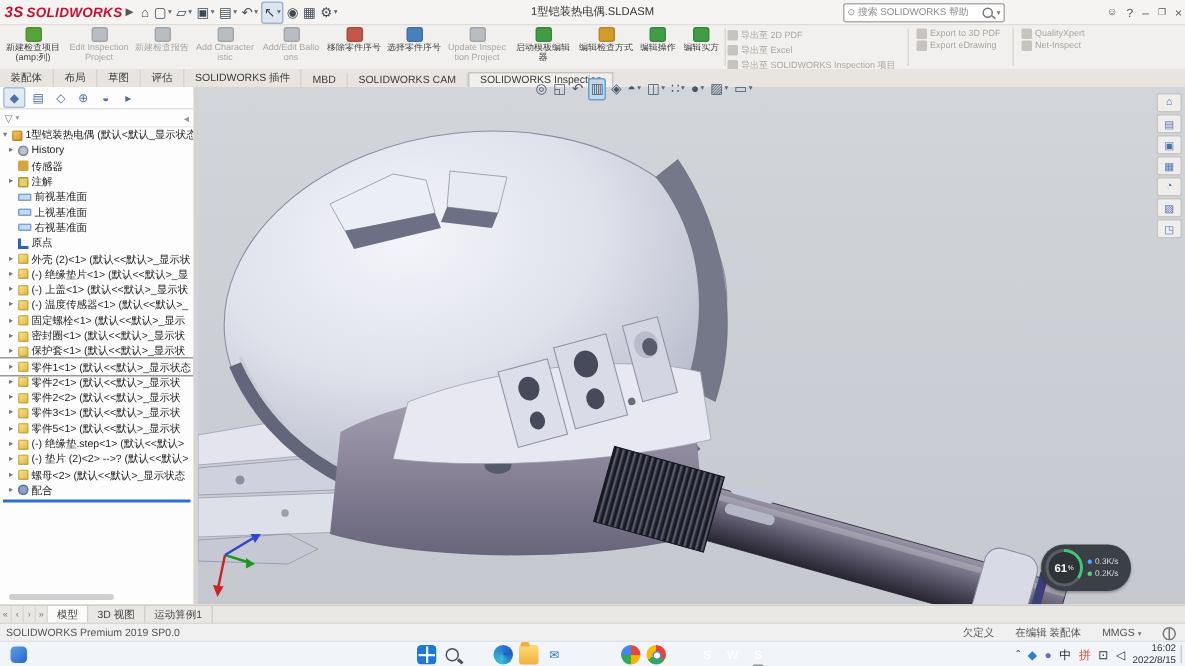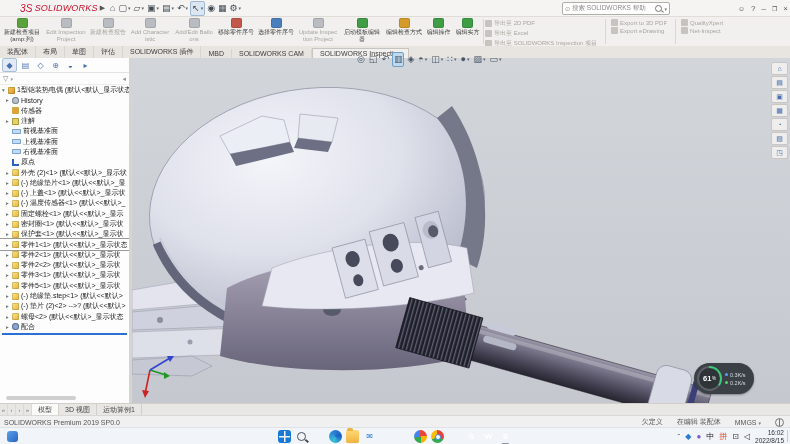--- a/index.html
+++ b/index.html
@@ -1,21 +1,21 @@
 <!DOCTYPE html>
 <html><head>
 <meta charset="utf-8">
 <style>
   html,body{margin:0;padding:0;width:790px;height:444px;overflow:hidden;
     font-family:"Liberation Sans","DejaVu Sans",sans-serif;background:#f1f0ee;
     -webkit-font-smoothing:antialiased;}
   
   #titlebar{position:absolute;left:0;top:0;width:790px;height:16px;background:#f5f4f2;
     border-bottom:1px solid #e0ddd8;display:flex;align-items:center;font-size:7.5px;color:#444;}
-  #logo{display:flex;align-items:center;margin-left:20px;font-weight:normal;font-style:italic;
+  #logo{display:flex;align-items:center;margin-left:3px;font-weight:bold;font-style:italic;
     color:#c8102e;font-size:9px;letter-spacing:.2px;white-space:nowrap;}
   #logo .mark{font-size:10px;margin-right:2px;}
   #logo-flyout{color:#555;font-size:7px;margin:0 4px 0 2px;}
   #qat{display:flex;align-items:center;gap:1px;}
   .qbtn{display:flex;align-items:center;height:13px;padding:0 1px;border-radius:2px;color:#3f4a55;}
   .qbtn .gl{font-size:9px;line-height:13px;}
   .qbtn .dd{font-size:5px;color:#666;margin-left:1px;}
   .qbtn.active{background:#dce6f0;border:1px solid #9fb8d0;}
   #wtitle{position:absolute;left:0;right:0;text-align:center;top:3px;font-size:7.5px;color:#333;pointer-events:none;}
   #searchbox{position:absolute;right:120px;top:2px;width:102px;height:11px;border:1px solid #b0aeaa;
@@ -170,20 +170,21 @@
       </div>
       <div class="qbtn">
         <span class="gl">▦</span>
 
       </div>
       <div class="qbtn">
         <span class="gl">⚙</span>
         <span class="dd">▾</span>
       </div>
     </div>
+  <div id="wtitle">1型铠装热电偶.SLDASM</div>
   <div id="searchbox">
     <span style="font-size:6px;color:#888">⊙</span>
     <span class="ph">搜索 SOLIDWORKS 帮助</span>
     <span class="magicon"></span>
     <span style="font-size:5px;color:#777">▾</span>
   </div>
   <div id="titlebtns">
     <span style="font-size:7px">☺</span>
     <span>?</span>
     <span>–</span>

